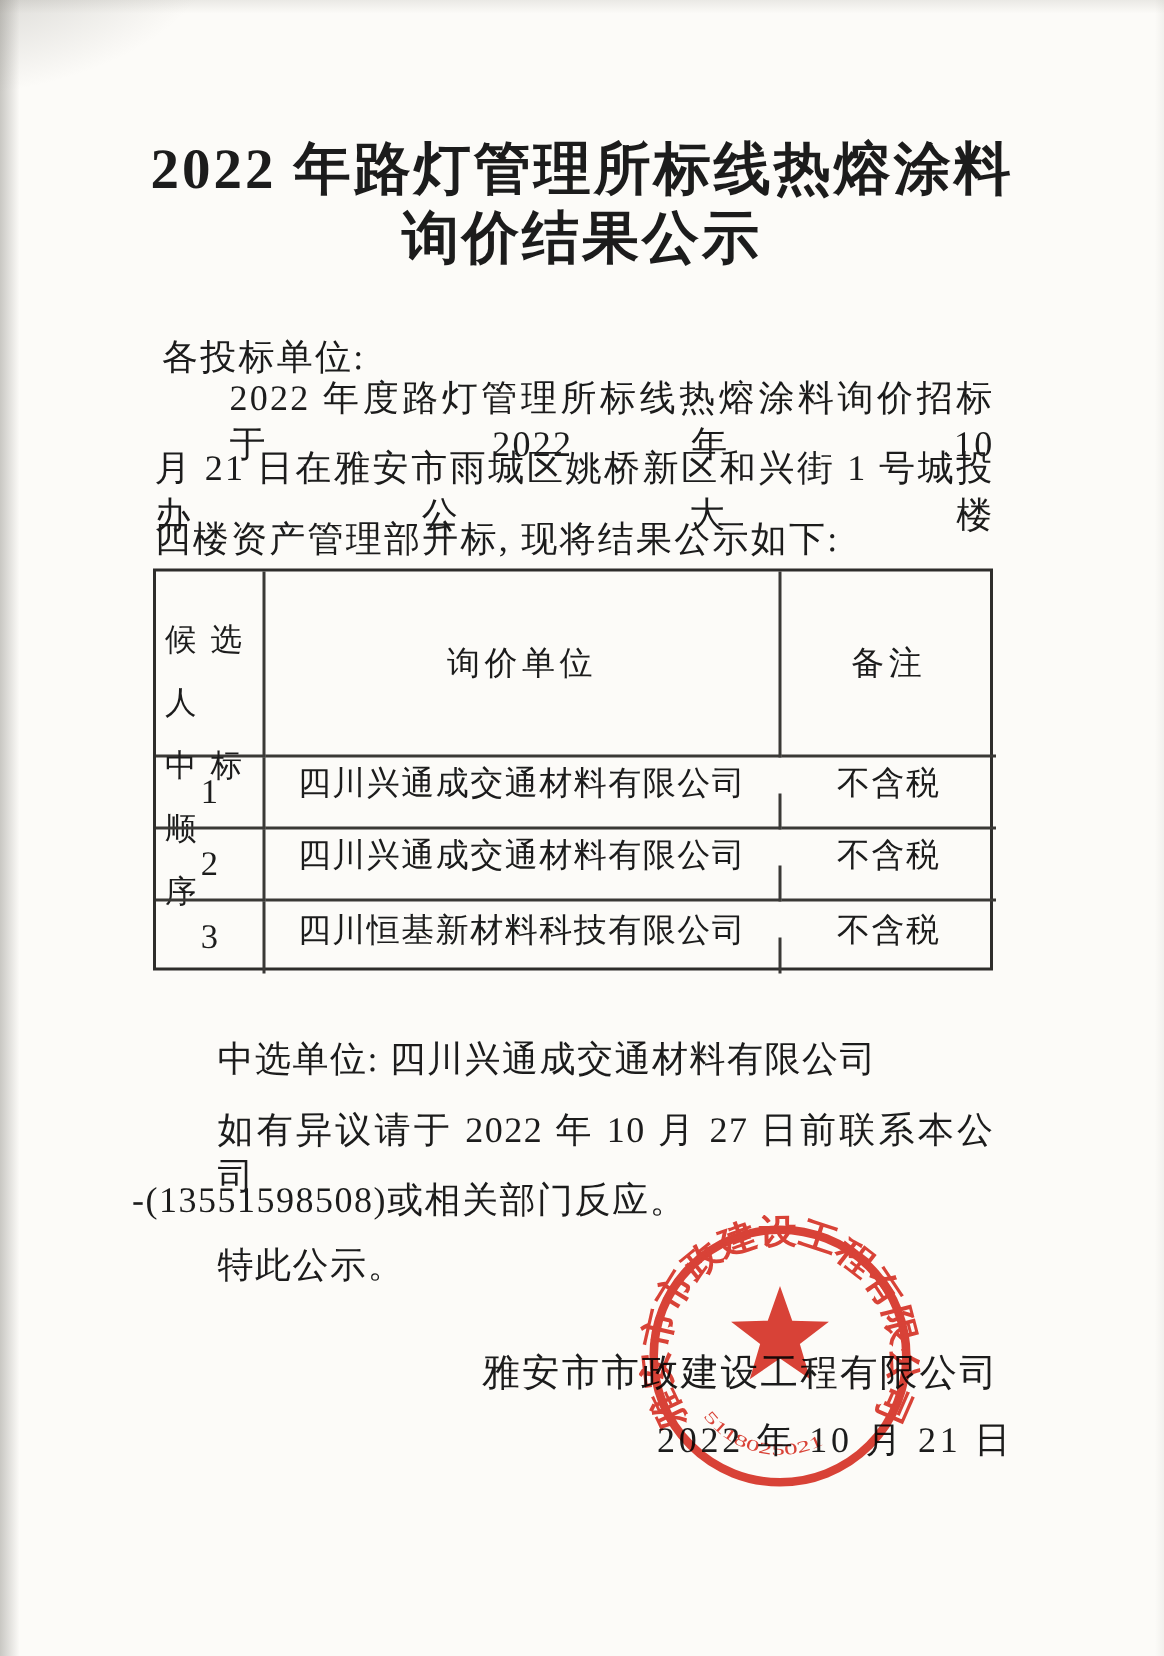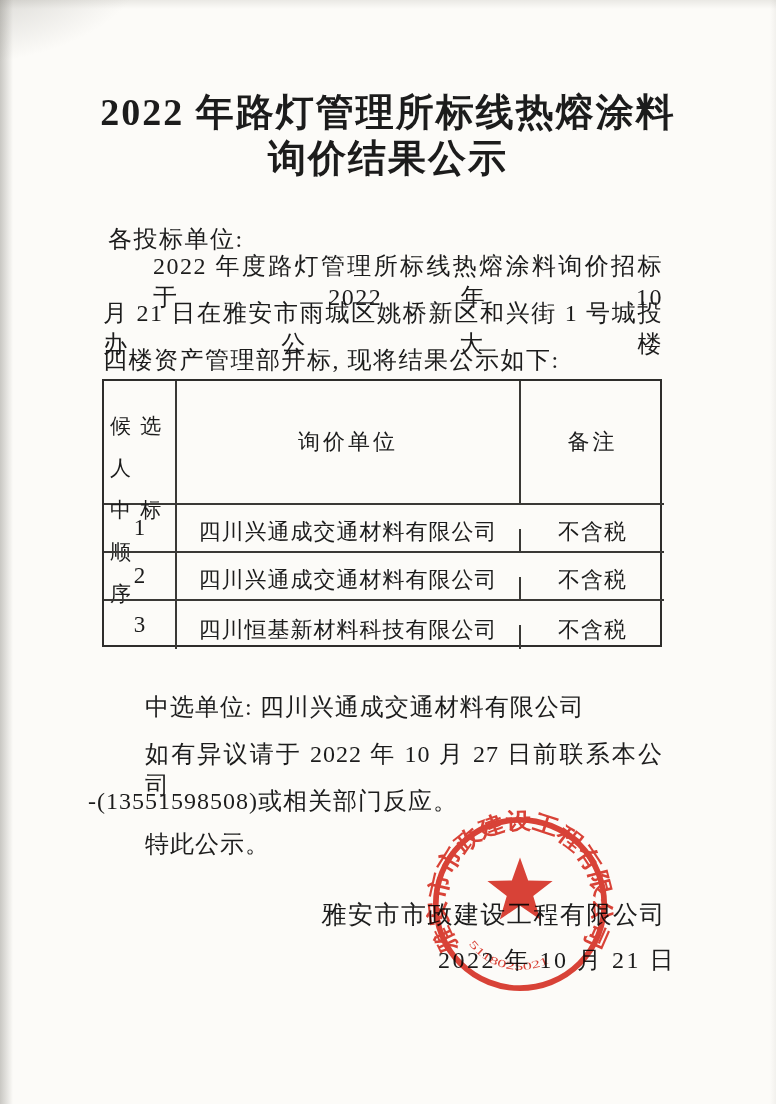--- a/index.html
+++ b/index.html
@@ -37,21 +37,21 @@
     grid-template-rows:124px 48px 48px 48px;
     box-sizing:border-box;
     font-size:22px;
   }
   .cell{border-right:2px solid #3a3936;border-bottom:2px solid #3a3936;box-sizing:border-box;}
   .cell.last-col{border-right:none;}
   .cell.last-row{border-bottom:none;}
   .h-rank{padding:24px 0 0 6px;font-size:21px;line-height:42px;letter-spacing:2px;}
   .h-center{display:flex;align-items:center;justify-content:center;letter-spacing:3px;}
   .c-rank{display:flex;align-items:center;justify-content:center;font-size:23px;}
-  .c-low{display:flex;align-items:flex-end;justify-content:center;padding-bottom:4px;letter-spacing:1px;margin-top:24px;}
+  .c-low{display:flex;align-items:flex-end;justify-content:center;padding-bottom:14px;letter-spacing:1px;margin-top:24px;}
 
   .bold-line{font-weight:normal;font-size:24px;letter-spacing:1px;line-height:31px;}
   .selected{top:692px;left:145px;}
   .objection1{top:739px;left:145px;width:518px;text-align:justify;text-align-last:justify;}
   .objection2{top:786px;left:88px;}
   .closing{top:829px;left:145px;}
 
   .sig-company{top:898px;right:110px;font-size:25px;letter-spacing:1.5px;}
   .sig-date{top:944px;left:438px;font-size:24px;letter-spacing:2.5px;}
 

